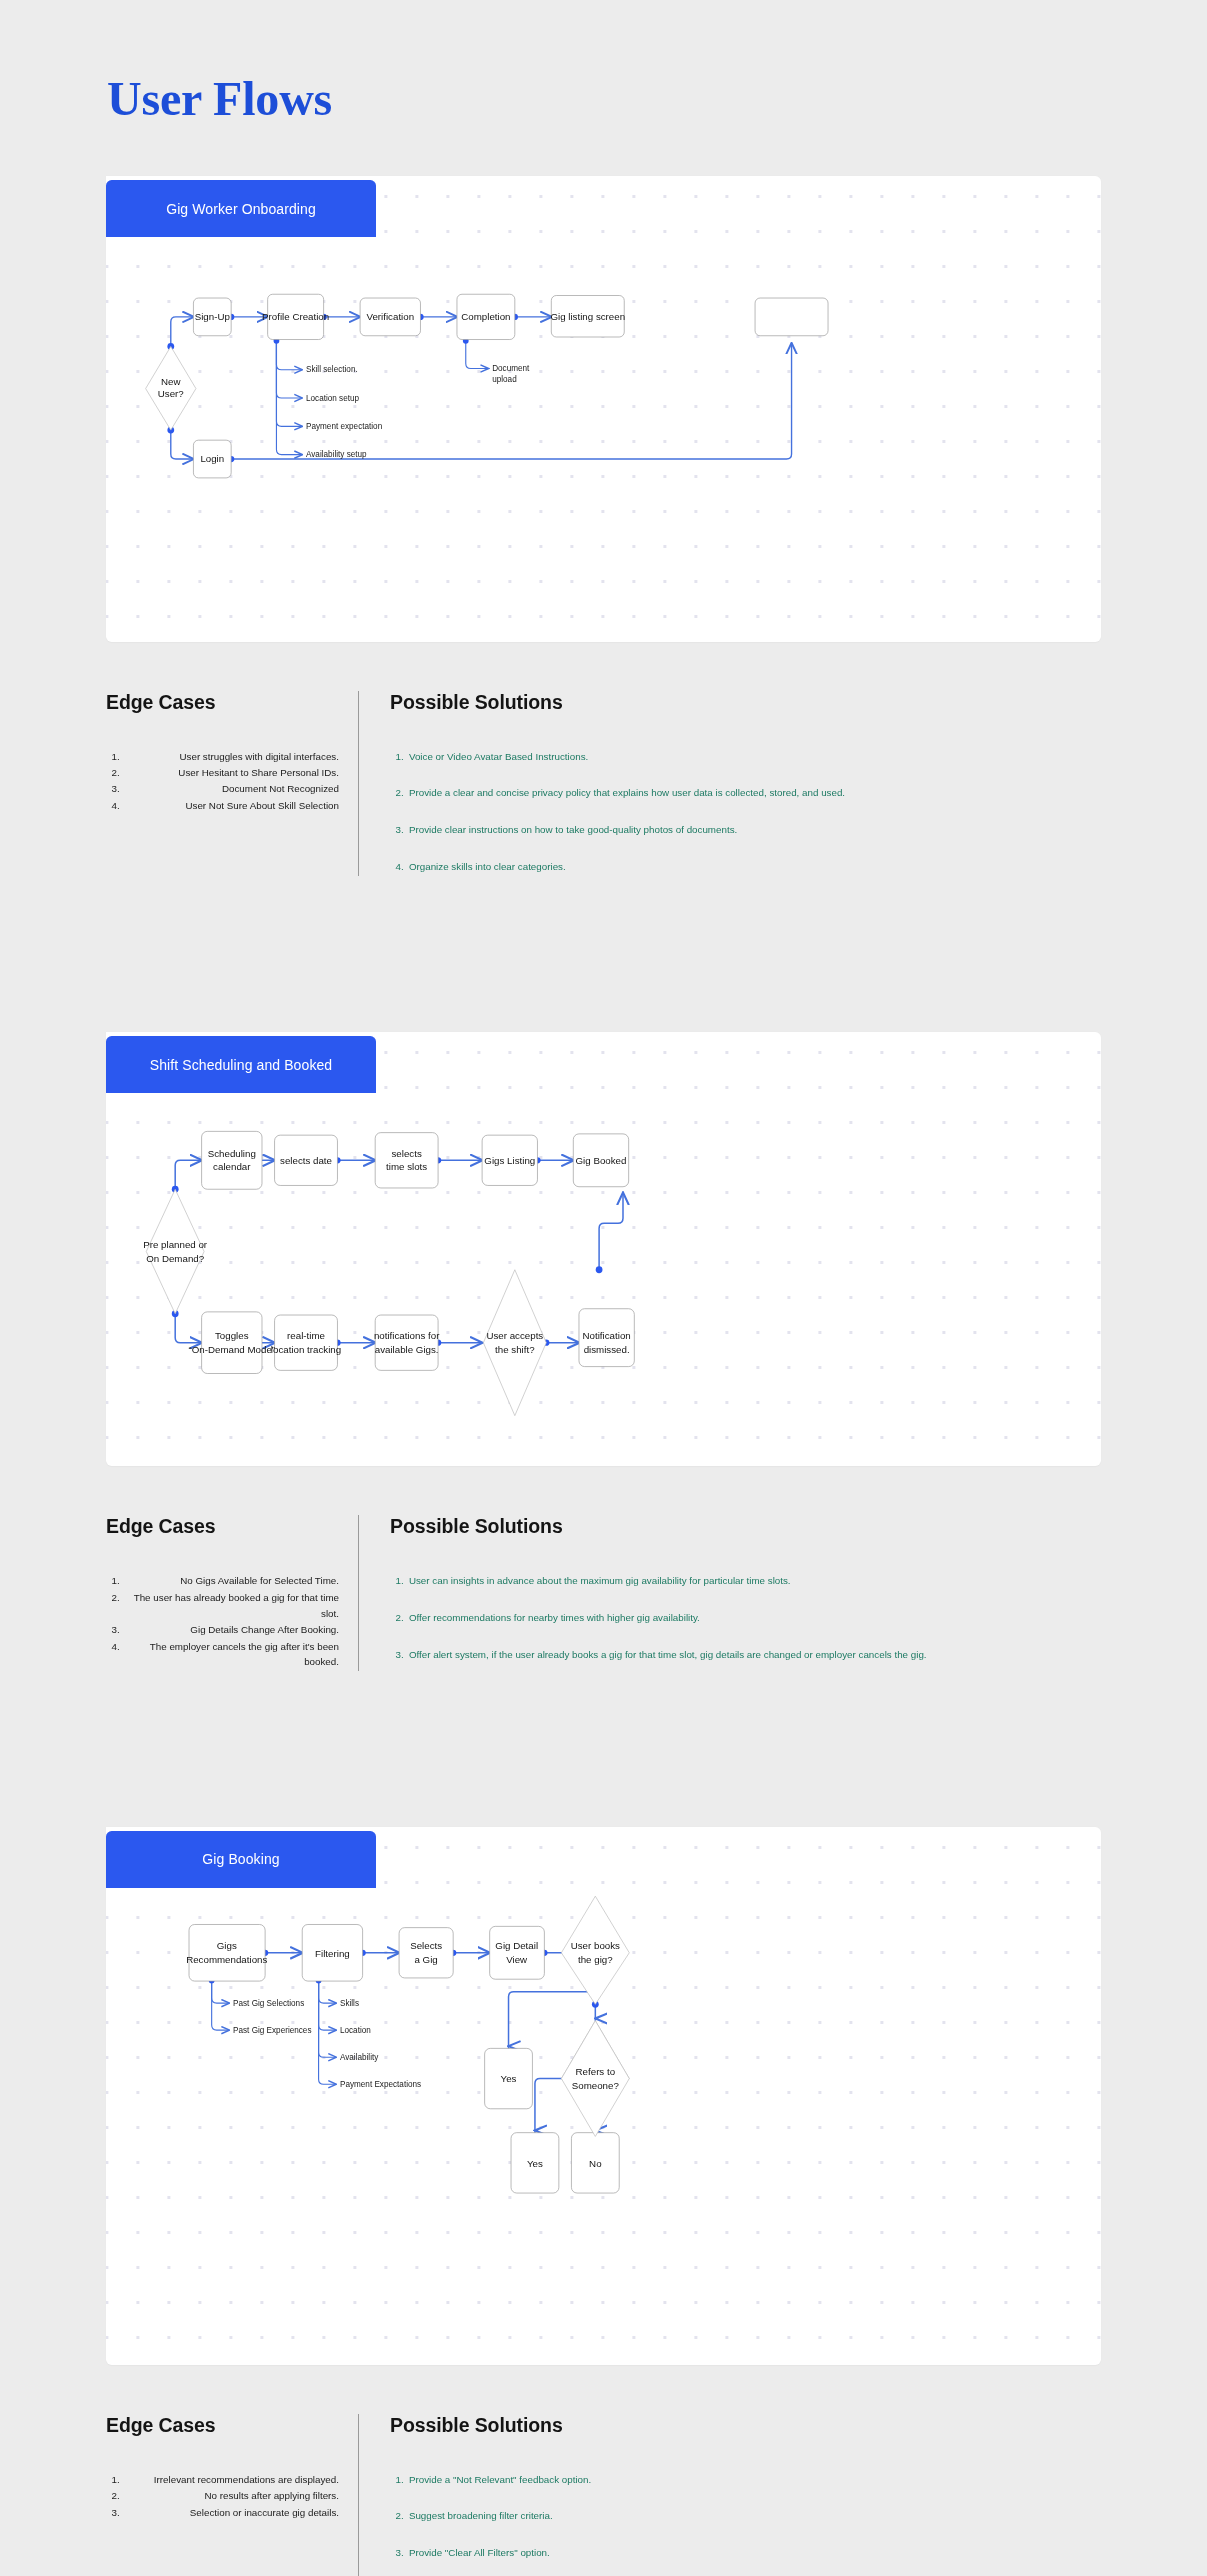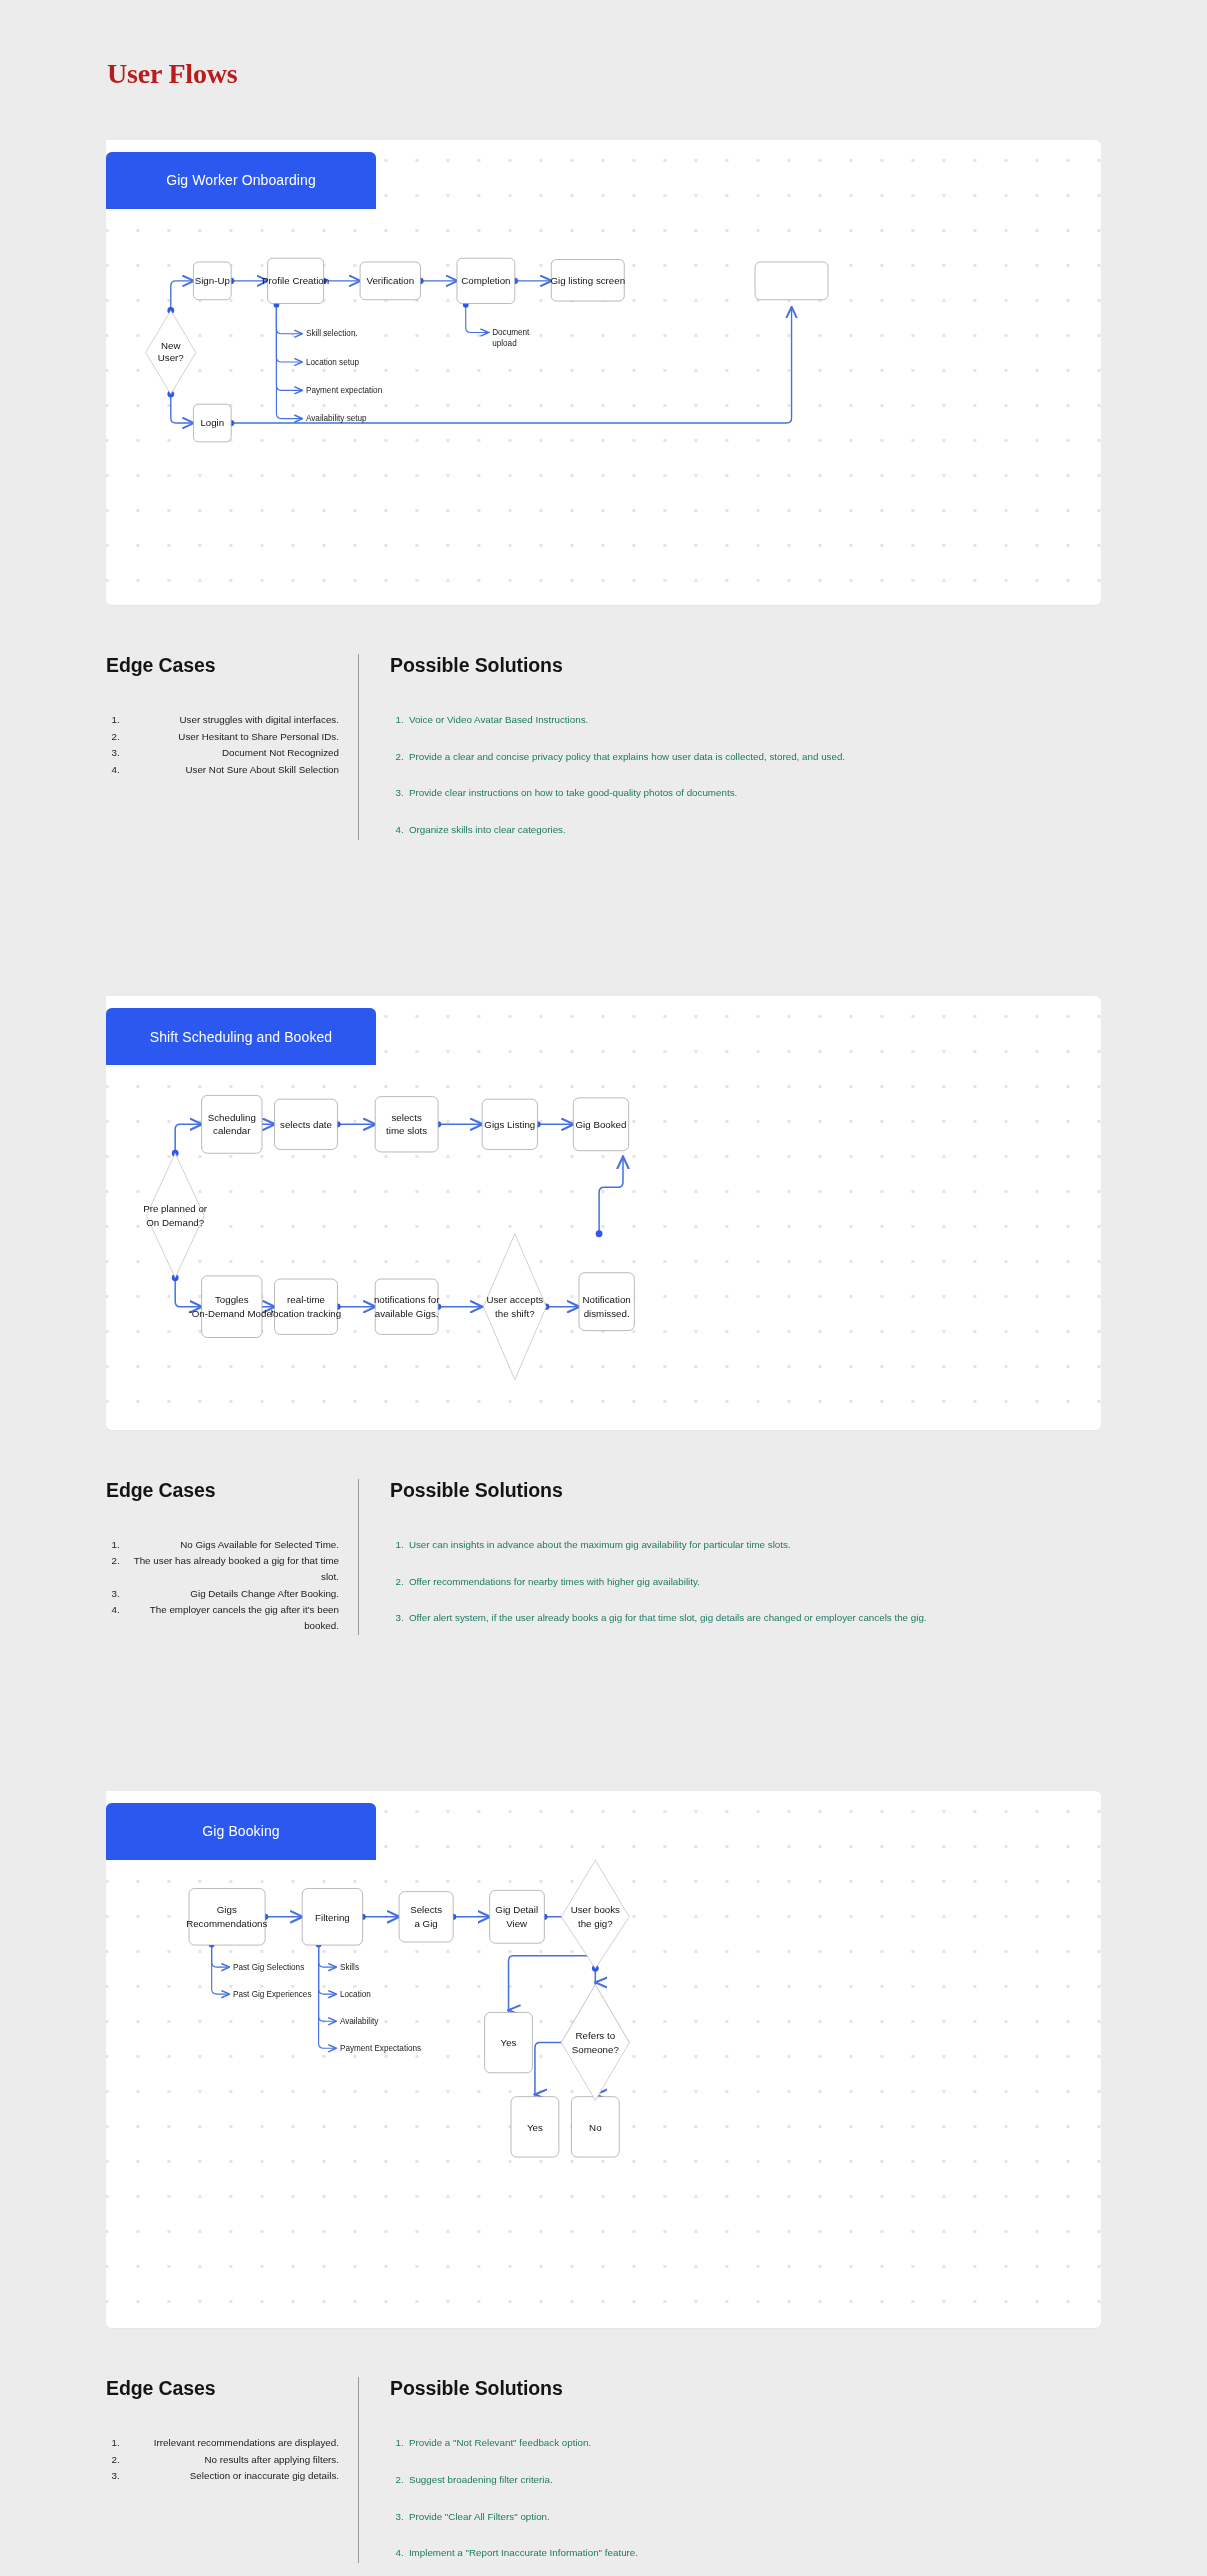--- a/index.html
+++ b/index.html
@@ -8,32 +8,32 @@
     width:1208px;
     background:#ececec;
     font-family:"Liberation Sans", sans-serif;
     color:#222;
     -webkit-font-smoothing:antialiased;
   }
   .page { width:1208px; position:relative; padding-bottom:208px; }
 
   .page-title {
     font-family:"Liberation Serif", serif;
-    font-size:28px;
+    font-size:48px;
     font-weight:700;
-    color:#b91c1c;
+    color:#1d4ed8;
     padding:39px 0 0 107px;
     letter-spacing:-0.2px;
   }
 
   
   .flow-section { position:relative; margin-top:47px; }
   .flow-tag {
     position:absolute;
-    left:106px; top:12px;
+    left:106px; top:4px;
     width:270px; height:57px;
     background:#2b58ef;
     border-radius:5.7px 5.7px 0 0;
     color:#ffffff;
     font-size:14px;
     display:flex;
     align-items:center;
     justify-content:center;
     letter-spacing:0.1px;
     z-index:3;

